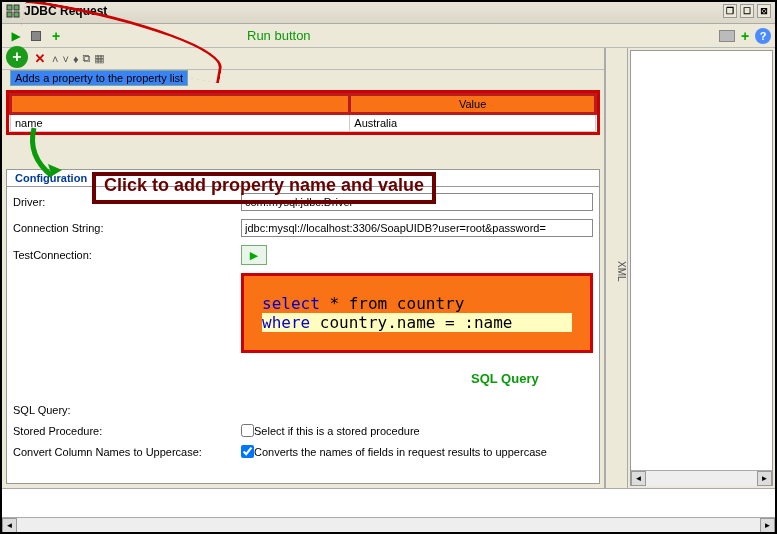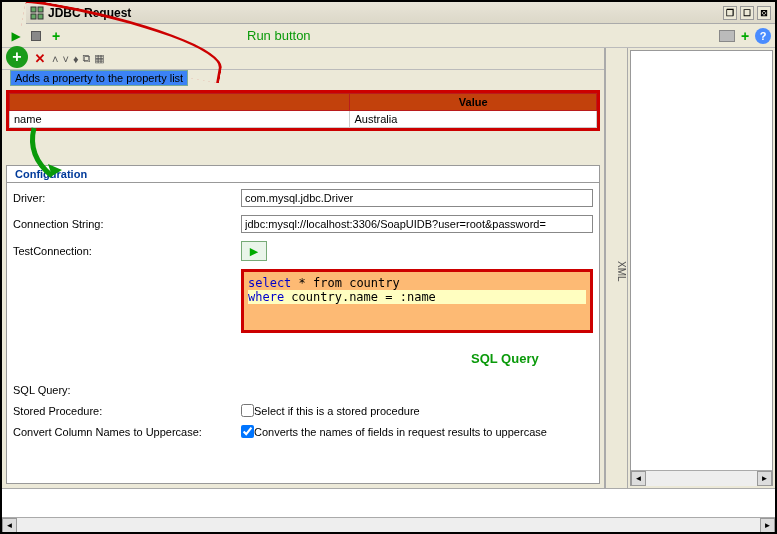--- a/index.html
+++ b/index.html
@@ -11,25 +11,24 @@
     height: 534px;
     border: 2px solid #000;
     position: relative;
     overflow: hidden;
   }
   .titlebar {
     background: linear-gradient(#e8e4d8, #dcd8c8);
     border-bottom: 1px solid #aaa;
     height: 22px;
     display: flex;
-    align-items: center;
-    padding: 8px 4px;
+    align-items: flex-start;
+    padding: 2px 4px;
     font-weight: bold;
     font-size: 12px;
-    margin-left: 24px;
   }
   .titlebar .icon {
     width: 14px; height: 14px;
     margin-right: 4px;
   }
   .titlebar .spacer { flex: 1; }
   .titlebar .winctrl {
     width: 14px; height: 14px;
     margin-left: 3px;
     background: #ece9d8;
@@ -95,21 +94,21 @@
   }
   .prop-table-wrap {
     border:3px solid #c00;
     margin:0 4px 0 4px;
   }
   table.prop-table {
     width:100%;border-collapse:collapse;font-size:11px;
     background:#fff;
   }
   table.prop-table th {
-    background:#c2410c;border:1px solid #b91c1c;padding:2px 4px;font-weight:bold;
+    background:#f97316;border:3px solid #b91c1c;padding:2px 4px;font-weight:normal;
   }
   table.prop-table td {
     border:1px solid #ccc;padding:2px 4px;
   }
   .annot-box {
     position:absolute; left:90px; top:124px;
     border:4px solid #6a0000;
     color:#6a0000;
     font-weight:bold;font-size:18px;
     padding:0px 8px 4px 8px;
@@ -195,23 +194,23 @@
   .bottom-dock {
     position:absolute;left:0;right:0;bottom:0;height:44px;
     background:#fff;border-top:1px solid #aaa;
   }
   .bottom-dock .scrollbar-h { bottom:0; }
   .icon-jdbc svg { width:14px;height:14px; }
   .wiz-icon { width:16px;height:12px;background:#bbb;border:1px solid #888; }
   .tiny-icon { font-size:11px;color:#555;margin:0 2px;cursor:pointer; }
   .sql-pre {
     width:100%;min-height:58px;
-    font-family:Consolas,monospace;font-size:12px;padding:4px;
+    font-family:Consolas,monospace;font-size:16px;padding:18px;
     white-space:pre;
-    background:#fdba74;
+    background:#f97316;
   }
   .sql-line2 { background:#fffec0; display:inline-block; width:100%; }
 </style>
 </head>
 <body>
 
 <div class="titlebar">
   <span class="icon icon-jdbc">
     <svg viewBox="0 0 14 14">
         <rect x="1" y="1" width="5" height="5" fill="#6a6" stroke="#333"></rect>
@@ -271,20 +270,23 @@
           <th>Value</th>
         </tr>
         <tr>
           <td>name</td>
           <td style="text-align:left;">Australia</td>
         </tr>
       </tbody>
         </table>
     </div>
 
+    <div class="annot-box">
+      <span>Click to add property name and value</span>
+    </div>
 
     <div class="config-tab">Configuration</div>
 
     <div class="config-body">
       <div class="form-row">
         <label>Driver:</label>
         <input type="text" value="com.mysql.jdbc.Driver" style="">
       </div>
       <div class="form-row">
         <label>Connection String:</label>

